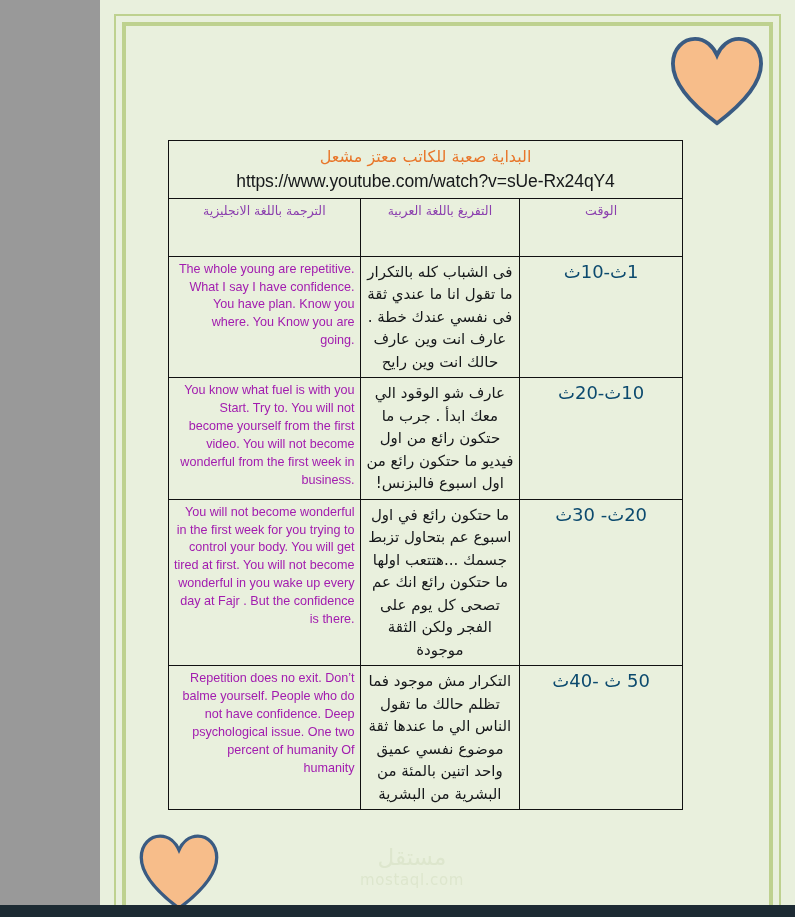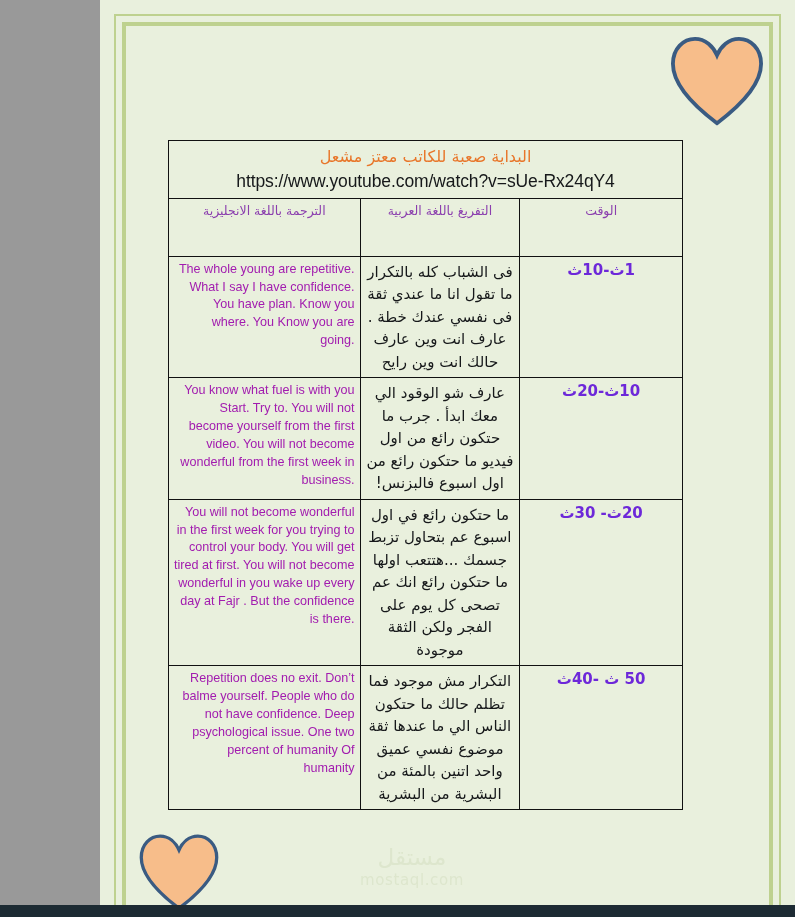--- a/index.html
+++ b/index.html
@@ -116,23 +116,23 @@
     width: 160px;
     font-size: 15px;
     line-height: 1.5;
     color: #16181a;
     direction: rtl;
     text-align: center;
     font-family: "DejaVu Sans", sans-serif;
   }
   .cell-time {
     width: 163px;
-    font-size: 15px;
-    font-weight: bold;
-    color: #6d28d9;
+    font-size: 18px;
+    font-weight: normal;
+    color: #0c4a6e;
     text-align: center;
     vertical-align: middle;
     direction: rtl;
     font-family: "DejaVu Sans", sans-serif;
   }
 
   
   #watermark {
     position: absolute;
     left: 232px;
@@ -224,21 +224,21 @@
 
       <tr>
         <td class="cell-en">Repetition does no exit.
 Don’t balme yourself.
 People who do not have confidence.
 Deep psychological issue.
 One  two percent of humanity
 Of humanity</td>
         <td class="cell-ar">التكرار مش موجود
 فما تظلم حالك
-ما حتكون
+ما تقول
 الناس الي ما عندها ثقة
 موضوع نفسي عميق
 واحد اتنين بالمئة من البشرية
 من البشرية</td>
         <td class="cell-time">50 ث -40ث</td>
       </tr>
     </tbody>
   </table>
 
   <div id="watermark">

